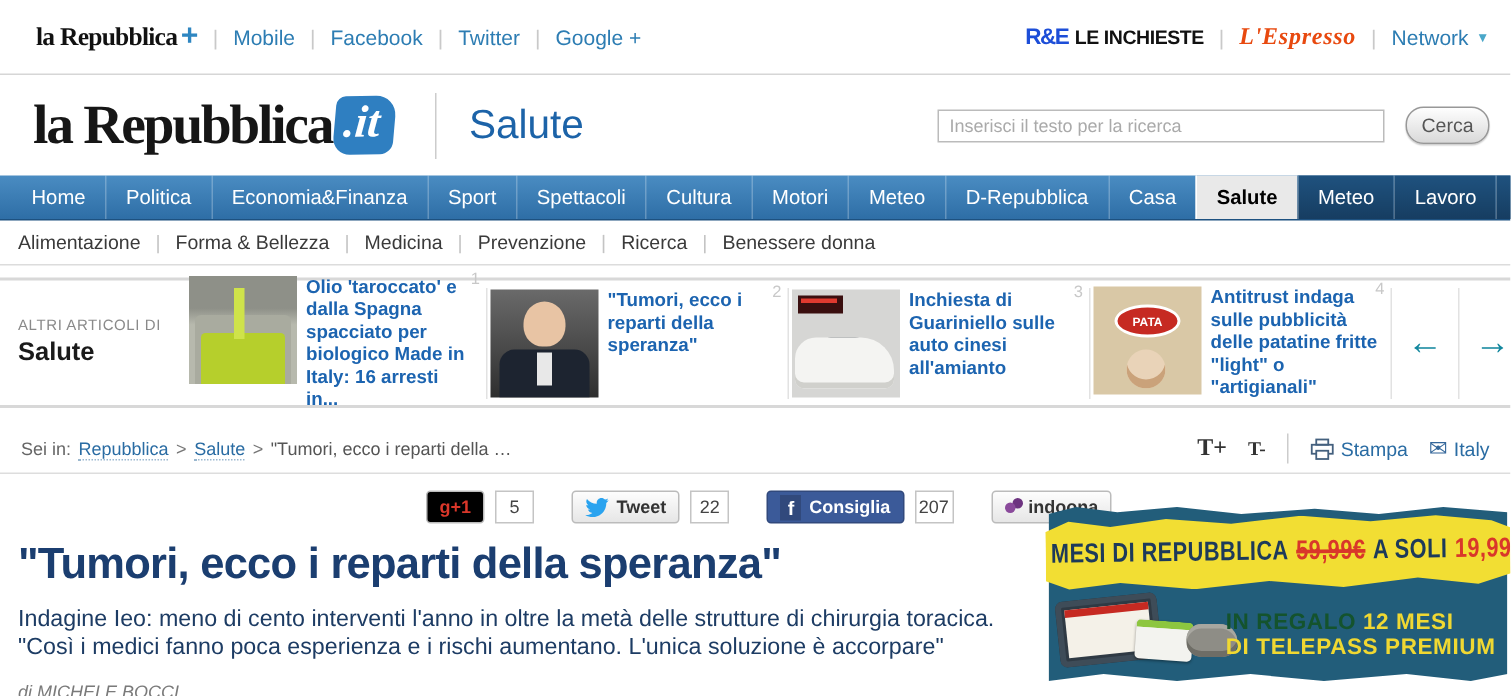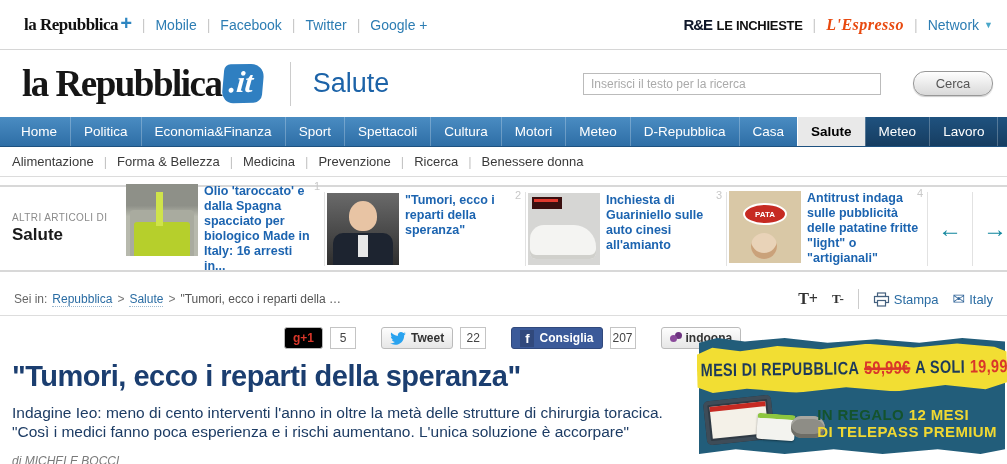--- a/index.html
+++ b/index.html
@@ -11,21 +11,21 @@
   .topbar { height:50px; border-bottom:1px solid #d6d6d6; display:flex;
             align-items:center; justify-content:space-between; padding:0 14px 0 24px; }
   .topbar-left, .topbar-right { display:flex; align-items:center; gap:10px; }
   .tb-brand { display:flex; align-items:baseline; }
   .tb-brand-text { font-family:"Liberation Serif", serif; font-weight:bold;
                    font-size:17px; color:#111; letter-spacing:-0.5px; }
   .tb-plus { color:#2e86c1; font-weight:bold; font-size:20px; font-style:italic;
              margin-left:2px; line-height:10px; }
   .tb-sep { color:#c9c9c9; font-size:14px; }
   .tb-link { color:#2d7db3; font-size:14px; }
-  .inch-mark { color:#0f172a; font-weight:bold; font-size:15px; letter-spacing:-1px; }
+  .inch-mark { color:#1d4ed8; font-weight:bold; font-size:15px; letter-spacing:-1px; }
   .inch-label { color:#111; font-weight:bold; font-size:13px; letter-spacing:-0.3px; }
   .espresso { font-family:"Liberation Serif", serif; font-weight:bold; font-style:italic;
               color:#e8490f; font-size:16px; letter-spacing:0.5px; }
   .network { color:#2d7db3; font-size:14px; display:flex; align-items:center; gap:5px; }
   .caret { color:#4aa7c9; font-size:9px; }
 
   
   .masthead { height:67px; display:flex; align-items:center; padding:0 14px 0 22px; }
   .logo { display:flex; align-items:center; }
   .logo-main { font-family:"Liberation Serif", serif; font-weight:bold; color:#161616;
@@ -33,23 +33,23 @@
   .logo-it { background:#2f7fc1; color:#fff; font-family:"Liberation Serif", serif;
              font-weight:bold; font-style:italic; font-size:30px; padding:1px 10px 4px 6px;
              margin-left:2px; border-radius:6px 14px 8px 12px;
              transform:skewX(-6deg) rotate(-1deg); }
   .mast-divider { width:1px; height:44px; background:#ccc; margin:0 22px 0 26px; }
   .section-title { color:#1c63a8; font-size:27px; }
   .search { margin-left:auto; display:flex; align-items:center; gap:14px; }
   .search-input { width:298px; height:22px; border:1px solid #bbb; padding:0 7px;
                   font-size:12px; color:#444; }
   .search-input::placeholder { color:#aaa; }
-  .search-btn { width:80px; height:25px; border:1px solid #989898; border-radius:12px;
+  .search-btn { width:56px; height:25px; border:1px solid #989898; border-radius:12px;
                 background:linear-gradient(#fefefe,#d9d9d9); color:#555; font-size:13px;
-                cursor:pointer; box-shadow:0 1px 1px rgba(0,0,0,0.2);margin-left:18px; }
+                cursor:pointer; box-shadow:0 1px 1px rgba(0,0,0,0.2); }
 
   
   .mainnav { height:30px; display:flex; align-items:stretch;
              background:linear-gradient(#4a8cc2,#2e6ea6);
              border-bottom:1px solid #1d5180; }
   .nav-tab { color:#fff; font-size:13.5px; line-height:30px; padding:0 13px;
              border-left:1px solid rgba(255,255,255,0.25); white-space:nowrap; }
   .nav-tab:first-child { border-left:none; margin-left:8px; }
   .nav-tab.active { background:#e9e9e9; color:#000; font-weight:bold;
                     border-left:1px solid #fff; }

